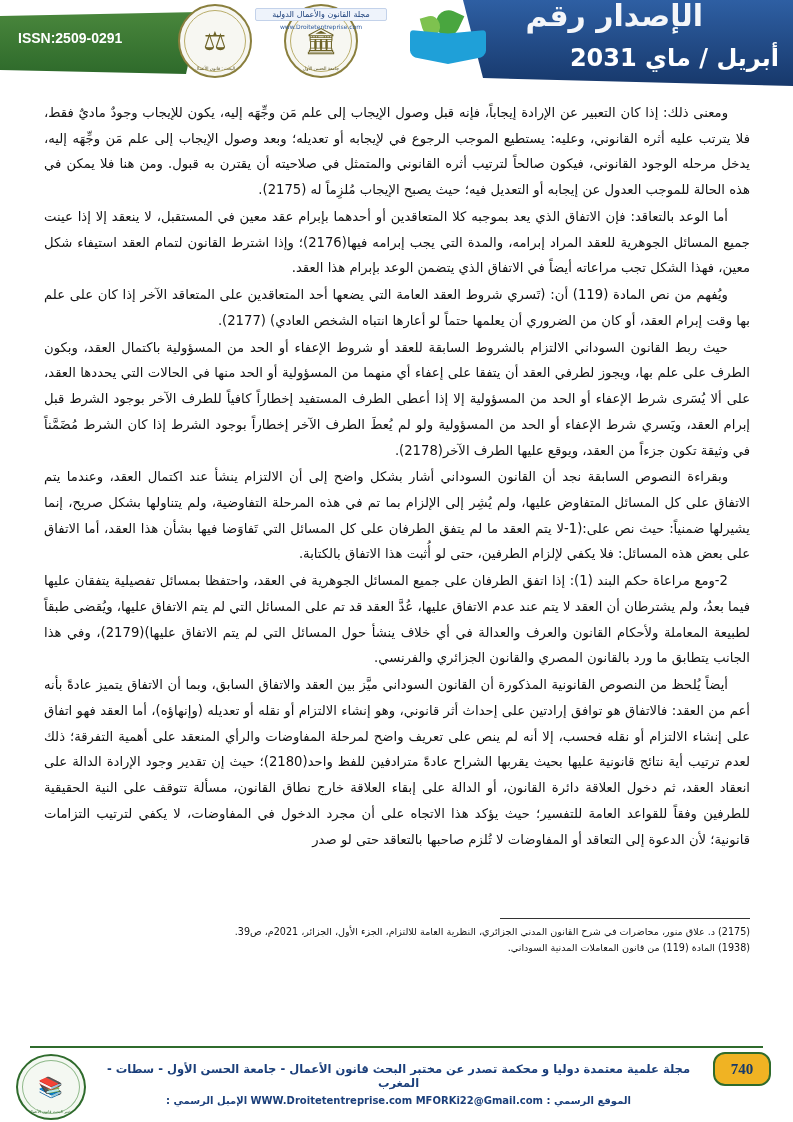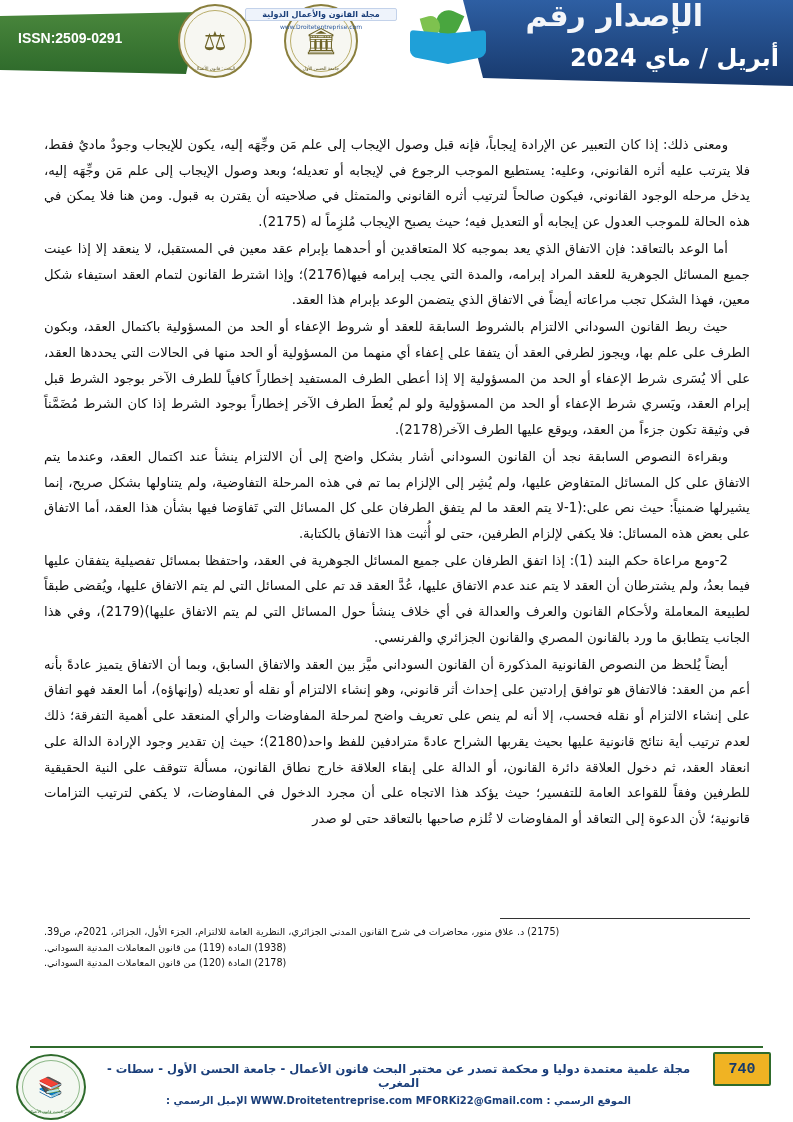--- a/index.html
+++ b/index.html
@@ -89,21 +89,21 @@
     position: absolute;
     left: 166px;
     top: 2px;
     width: 310px;
     text-align: center;
     z-index: 8;
   }
   .journal-titlebar .t1 {
     font-size: 8px;
     color: #1b3f7a;
-    font-weight: bold;
+    font-weight: normal;
     background: #eef3fb;
     border: 1px solid #c3d2ea;
     display: inline-block;
     padding: 1px 16px;
     border-radius: 2px;
   }
   .journal-titlebar .t2 {
     font-size: 6px;
     color: #2d5b9e;
     margin-top: 2px;
@@ -202,21 +202,20 @@
     position: absolute;
     top: 100px;
     left: 44px;
     width: 706px;
     direction: rtl;
     text-align: justify;
     font-size: 13.2px;
     line-height: 1.95;
     color: #111;
     font-family: "DejaVu Sans", sans-serif;
-    margin-top: 32px;
   }
   .content p {
     margin: 0 0 1px 0;
     text-indent: 22px;
   }
 
   
   .footnotes {
     position: absolute;
     top: 918px;
@@ -227,21 +226,21 @@
     line-height: 1.62;
     color: #111;
     font-family: "DejaVu Sans", sans-serif;
   }
   .fn-rule {
     width: 250px;
     height: 1px;
     background: #333;
     margin-bottom: 5px;
   }
-  .footnotes div.fn { text-align: left; }
+  .footnotes div.fn { text-align: right; }
 
   
   .footer {
     position: absolute;
     bottom: 0;
     left: 0;
     width: 793px;
     height: 76px;
   }
   .footer-rule {
@@ -285,29 +284,29 @@
     font-size: 4px;
     color: #2f6b2c;
   }
   .page-badge {
     position: absolute;
     right: 22px;
     top: 6px;
     width: 54px;
     height: 30px;
     background: #f0b323;
-    border-radius: 2px;
+    border-radius: 12px;
     border: 2px solid #2f6b2c;
     color: #163a6b;
     font-size: 15px;
     font-weight: bold;
     display: flex;
     align-items: center;
     justify-content: center;
-    font-family: Liberation Mono, monospace;
+    font-family: Liberation Serif, serif;
     margin-left: 8px;
   }
   .footer-text {
     position: absolute;
     left: 96px;
     right: 92px;
     top: 16px;
     text-align: center;
     direction: rtl;
   }
@@ -328,21 +327,21 @@
 </head>
 <body>
 
 <div class="page-header">
 
   <div class="band-blue"></div>
 
   <div class="issue-big">الإصدار رقم</div>
 
 
-  <div class="date-line">أبريل / ماي 2024</div>
+  <div class="date-line">أبريل / ماي 2031</div>
 
   <div class="book-logo">
     <div class="leaf"></div>
     <div class="leaf2"></div>
     <div class="pages"></div>
   </div>
 
   <div class="journal-titlebar">
     <div class="t1">مجلة القانون والأعمال الدولية</div>
     <div class="t2">www.Droitetentreprise.com</div>
@@ -362,31 +361,31 @@
 
   <div class="issn-wrap">
     <span class="issn-text">ISSN:2509-0291</span>
   </div>
 
 </div>
 
 <div class="content">
   <p>ومعنى ذلك: إذا كان التعبير عن الإرادة إيجاباً، فإنه قبل وصول الإيجاب إلى علم مَن وجِّهَه إليه، يكون للإيجاب وجودٌ ماديٌ فقط، فلا يترتب عليه أثره القانوني، وعليه: يستطيع الموجب الرجوع في لإيجابه أو تعديله؛ وبعد وصول الإيجاب إلى علم مَن وجِّهَه إليه، يدخل مرحله الوجود القانوني، فيكون صالحاً لترتيب أثره القانوني والمتمثل في صلاحيته أن يقترن به قبول. ومن هنا فلا يمكن في هذه الحالة للموجب العدول عن إيجابه أو التعديل فيه؛ حيث يصبح الإيجاب مُلزِماً له (2175).</p>
   <p>أما الوعد بالتعاقد: فإن الاتفاق الذي يعد بموجبه كلا المتعاقدين أو أحدهما بإبرام عقد معين في المستقبل، لا ينعقد إلا إذا عينت جميع المسائل الجوهرية للعقد المراد إبرامه، والمدة التي يجب إبرامه فيها(2176)؛ وإذا اشترط القانون لتمام العقد استيفاء شكل معين، فهذا الشكل تجب مراعاته أيضاً في الاتفاق الذي يتضمن الوعد بإبرام هذا العقد.</p>
+  <p>ويُفهم من نص المادة (119) أن: (تَسري شروط العقد العامة التي يضعها أحد المتعاقدين على المتعاقد الآخر إذا كان على علم بها وقت إبرام العقد، أو كان من الضروري أن يعلمها حتماً لو أعارها انتباه الشخص العادي) (2177).</p>
   <p>حيث ربط القانون السوداني الالتزام بالشروط السابقة للعقد أو شروط الإعفاء أو الحد من المسؤولية باكتمال العقد، وبكون الطرف على علم بها، ويجوز لطرفي العقد أن يتفقا على إعفاء أي منهما من المسؤولية أو الحد منها في الحالات التي يحددها العقد، على ألا يُسَرى شرط الإعفاء أو الحد من المسؤولية إلا إذا أعطى الطرف المستفيد إخطاراً كافياً للطرف الآخر بوجود الشرط قبل إبرام العقد، ويَسري شرط الإعفاء أو الحد من المسؤولية ولو لم يُعطَ الطرف الآخر إخطاراً بوجود الشرط إذا كان الشرط مُضَمَّناً في وثيقة تكون جزءاً من العقد، ويوقع عليها الطرف الآخر(2178).</p>
   <p>وبقراءة النصوص السابقة نجد أن القانون السوداني أشار بشكل واضح إلى أن الالتزام ينشأ عند اكتمال العقد، وعندما يتم الاتفاق على كل المسائل المتفاوض عليها، ولم يُشِر إلى الإلزام بما تم في هذه المرحلة التفاوضية، ولم يتناولها بشكل صريح، إنما يشيرلها ضمنياً: حيث نص على:(1-لا يتم العقد ما لم يتفق الطرفان على كل المسائل التي تَفاوَضا فيها بشأن هذا العقد، أما الاتفاق على بعض هذه المسائل: فلا يكفي لإلزام الطرفين، حتى لو أُثبت هذا الاتفاق بالكتابة.</p>
   <p>2-ومع مراعاة حكم البند (1): إذا اتفق الطرفان على جميع المسائل الجوهرية في العقد، واحتفظا بمسائل تفصيلية يتفقان عليها فيما بعدُ، ولم يشترطان أن العقد لا يتم عند عدم الاتفاق عليها، عُدَّ العقد قد تم على المسائل التي لم يتم الاتفاق عليها، ويُقضى طبقاً لطبيعة المعاملة ولأحكام القانون والعرف والعدالة في أي خلاف ينشأ حول المسائل التي لم يتم الاتفاق عليها)(2179)، وفي هذا الجانب يتطابق ما ورد بالقانون المصري والقانون الجزائري والفرنسي.</p>
   <p>أيضاً يُلحظ من النصوص القانونية المذكورة أن القانون السوداني ميَّز بين العقد والاتفاق السابق، وبما أن الاتفاق يتميز عادةً بأنه أعم من العقد: فالاتفاق هو توافق إرادتين على إحداث أثر قانوني، وهو إنشاء الالتزام أو نقله أو تعديله (وإنهاؤه)، أما العقد فهو اتفاق على إنشاء الالتزام أو نقله فحسب، إلا أنه لم ينص على تعريف واضح لمرحلة المفاوضات والرأي المنعقد على أهمية التفرقة؛ ذلك لعدم ترتيب أية نتائج قانونية عليها بحيث يقربها الشراح عادةً مترادفين للفظ واحد(2180)؛ حيث إن تقدير وجود الإرادة الدالة على انعقاد العقد، ثم دخول العلاقة دائرة القانون، أو الدالة على إبقاء العلاقة خارج نطاق القانون، مسألة تتوقف على النية الحقيقية للطرفين وفقاً للقواعد العامة للتفسير؛ حيث يؤكد هذا الاتجاه على أن مجرد الدخول في المفاوضات، لا يكفي لترتيب التزامات قانونية؛ لأن الدعوة إلى التعاقد أو المفاوضات لا تُلزم صاحبها بالتعاقد حتى لو صدر</p>
 </div>
 
 <div class="footnotes">
   <div class="fn-rule"></div>
   <div class="fn">(2175) د. علاق منور، محاضرات في شرح القانون المدني الجزائري، النظرية العامة للالتزام، الجزء الأول، الجزائر، 2021م، ص39.</div>
   <div class="fn">(1938) المادة (119) من قانون المعاملات المدنية السوداني.</div>
-  <div class="fn">(2178) المادة (120) من قانون المعاملات المدنية السوداني.</div>
 </div>
 
 <div class="footer">
   <div class="footer-rule"></div>
 
   <div class="footer-logo">
     <div class="inner-ring"></div>
     <div class="fglyph">📚</div>
     <div class="ftxt">مختبر البحث قانون الأعمال</div>
   </div>

